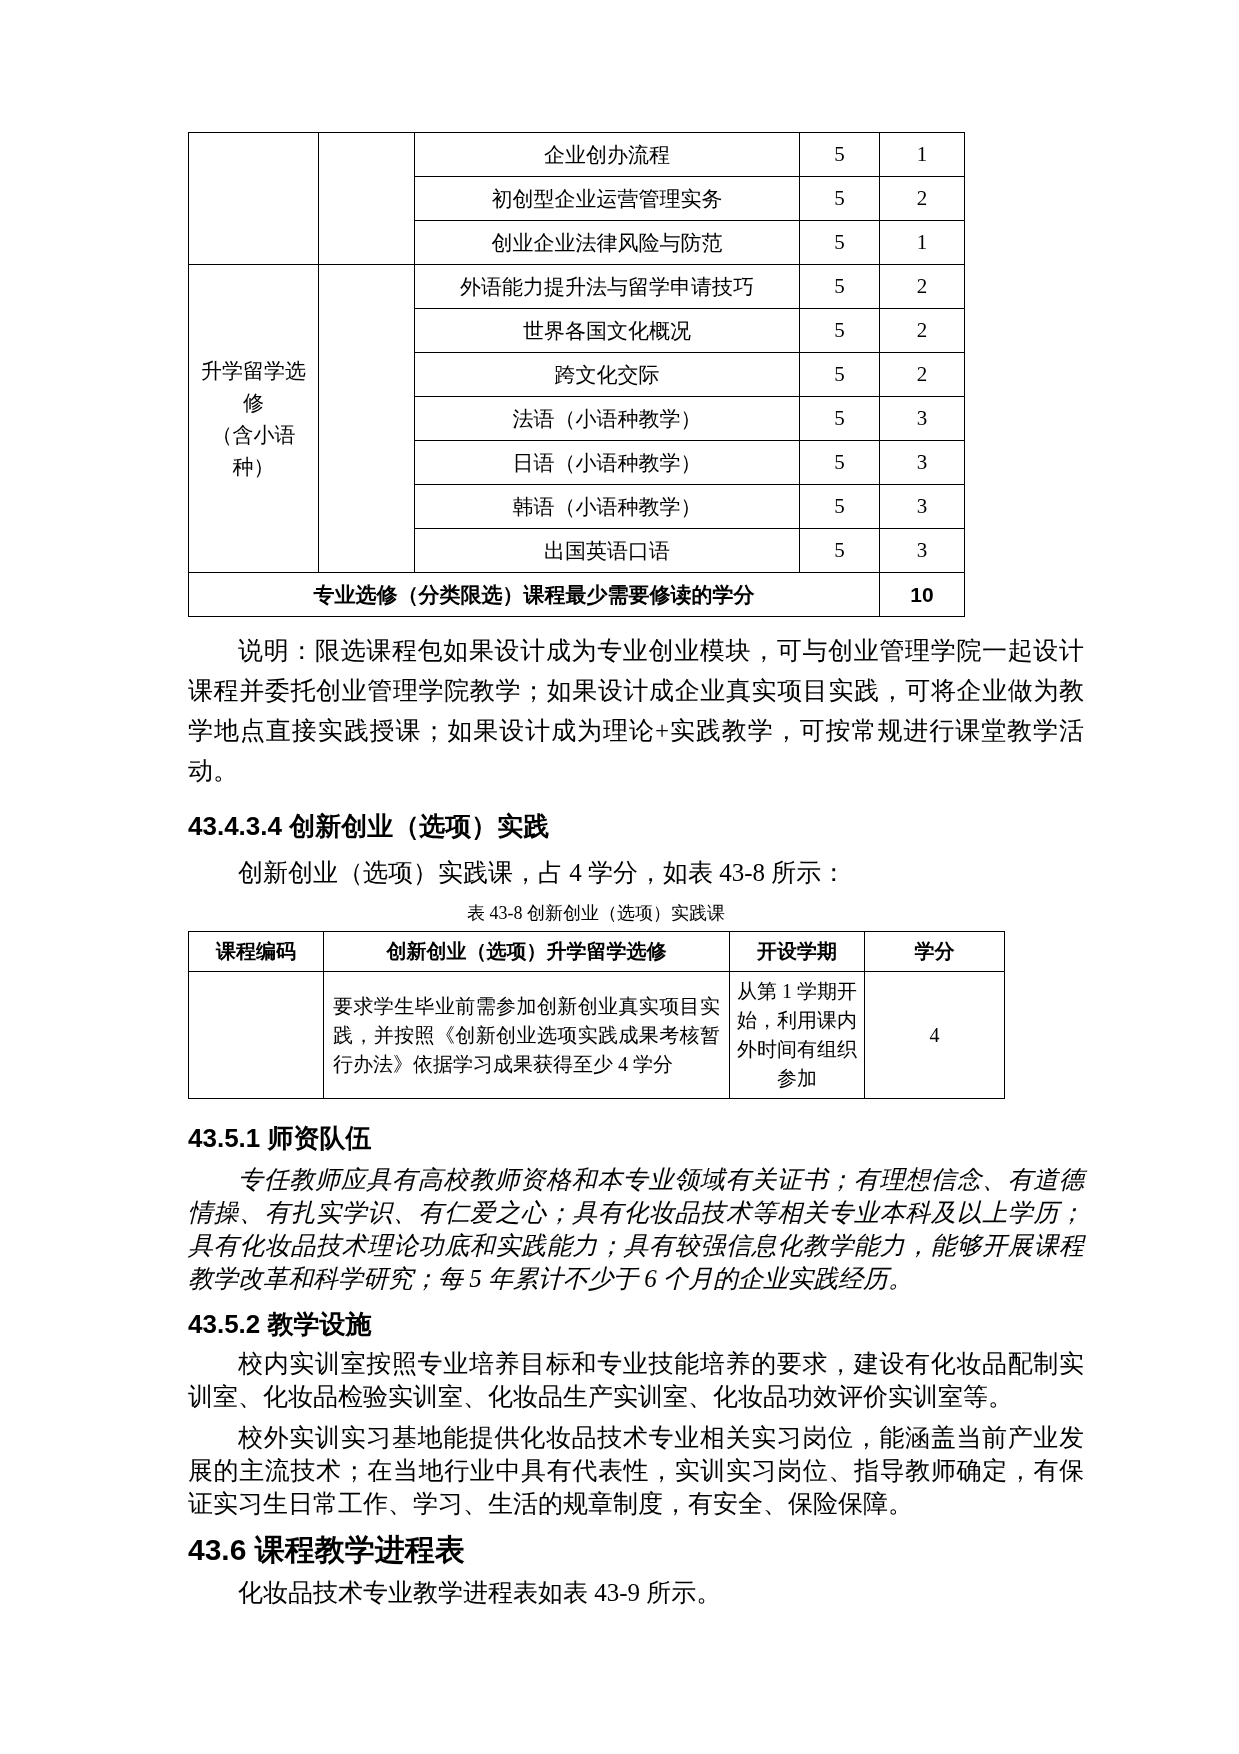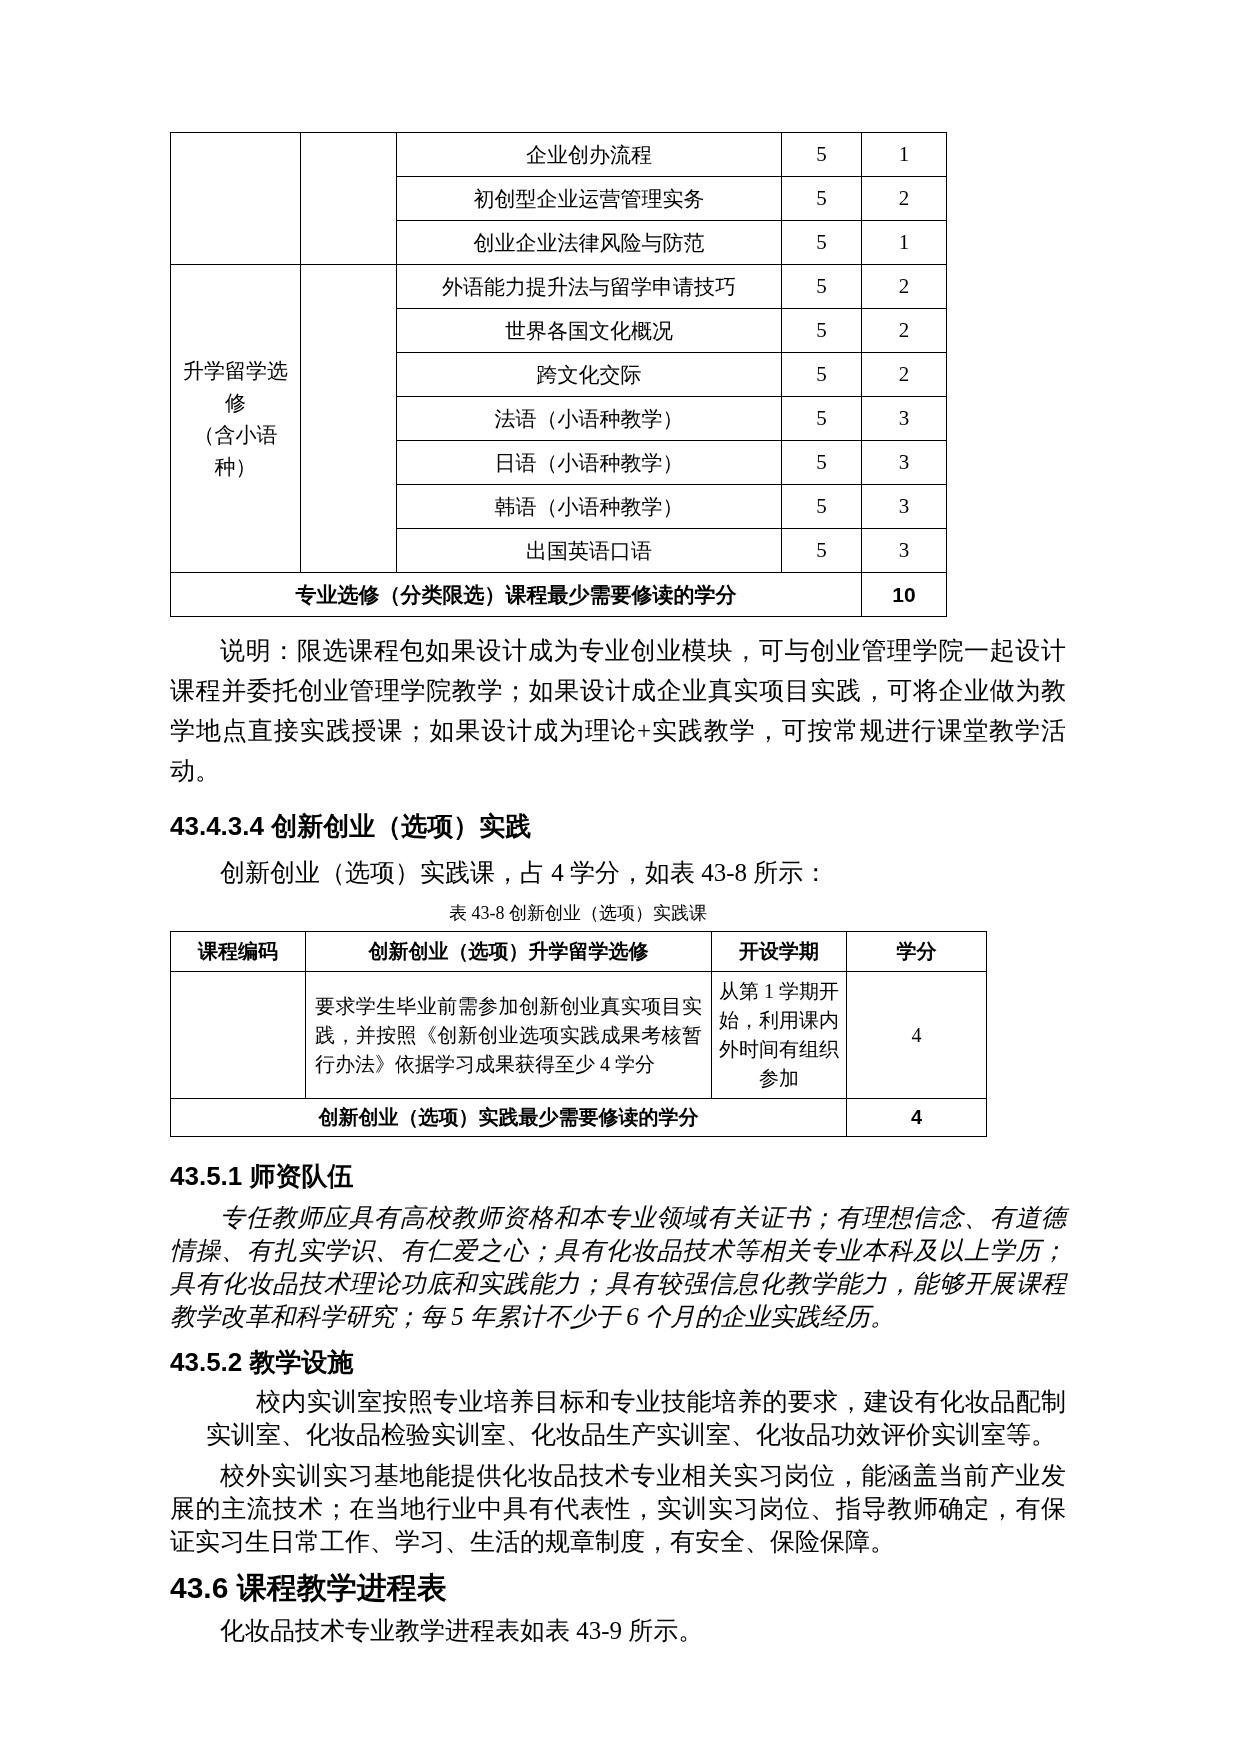--- a/index.html
+++ b/index.html
@@ -3,21 +3,21 @@
 <meta charset="utf-8">
 <style>
   * { margin:0; padding:0; box-sizing:border-box; }
   html,body { background:#e8e8e8; }
   .page {
     width:1239px; height:1754px; margin:0 auto;
     background:#ffffff; position:relative;
     font-family:"Liberation Serif","DejaVu Serif",serif;
     color:#000;
   }
-  .content { position:absolute; left:170px; top:132px; width:896px; }
+  .content { position:absolute; left:188px; top:132px; width:896px; }
 
   table { border-collapse:collapse; table-layout:fixed; }
 
   
   .t1 { width:776px; font-size:21px; text-align:center; }
   .t1 td { border:1px solid #000; height:44px; padding:2px 4px; vertical-align:middle; }
   .t1 .group-cell { white-space:pre-line; line-height:32px; }
   .t1 .footer-cell { font-weight:bold; font-family:"Liberation Sans","DejaVu Sans",sans-serif; }
 
   
@@ -41,21 +41,21 @@
   #h4352 { margin-top:12px; }
   #h436  { margin-top:10px; }
 
   
   .para {
     font-size:25px; line-height:33px;
     text-align:justify; text-indent:2em;
   }
   #intro   { margin-top:14px; line-height:32px; }
   #teacher { margin-top:8px;font-style:italic; }
-  #fac1    { margin-top:6px;margin-left:36px; }
+  #fac1    { margin-top:6px; }
   #fac2    { margin-top:8px; }
   #closing { margin-top:6px; }
 
   
   .caption {
     margin-top:12px; width:816px; text-align:center;
     font-size:18px; line-height:24px;
   }
 
   
@@ -169,24 +169,20 @@
           <th>创新创业（选项）升学留学选修</th>
           <th>开设学期</th>
           <th>学分</th>
         </tr>
         <tr>
           <td></td>
           <td class="req">要求学生毕业前需参加创新创业真实项目实践，并按照《创新创业选项实践成果考核暂行办法》依据学习成果获得至少 4 学分</td>
           <td class="sem">从第 1 学期开始，利用课内外时间有组织参加</td>
           <td class="cred">4</td>
         </tr>
-        <tr>
-          <td colspan="3" class="footer-cell">创新创业（选项）实践最少需要修读的学分</td>
-          <td class="footer-cell">4</td>
-        </tr>
       </tbody>
     </table>
 
     <h3 class="h-small" id="h4351">43.5.1 师资队伍</h3>
     <p class="para" id="teacher">专任教师应具有高校教师资格和本专业领域有关证书；有理想信念、有道德情操、有扎实学识、有仁爱之心；具有化妆品技术等相关专业本科及以上学历；具有化妆品技术理论功底和实践能力；具有较强信息化教学能力，能够开展课程教学改革和科学研究；每 5 年累计不少于 6 个月的企业实践经历。</p>
     <h3 class="h-small" id="h4352">43.5.2 教学设施</h3>
     <p class="para" id="fac1">校内实训室按照专业培养目标和专业技能培养的要求，建设有化妆品配制实训室、化妆品检验实训室、化妆品生产实训室、化妆品功效评价实训室等。</p>
     <p class="para" id="fac2">校外实训实习基地能提供化妆品技术专业相关实习岗位，能涵盖当前产业发展的主流技术；在当地行业中具有代表性，实训实习岗位、指导教师确定，有保证实习生日常工作、学习、生活的规章制度，有安全、保险保障。</p>
 
     <h2 class="h-large" id="h436">43.6 课程教学进程表</h2>

